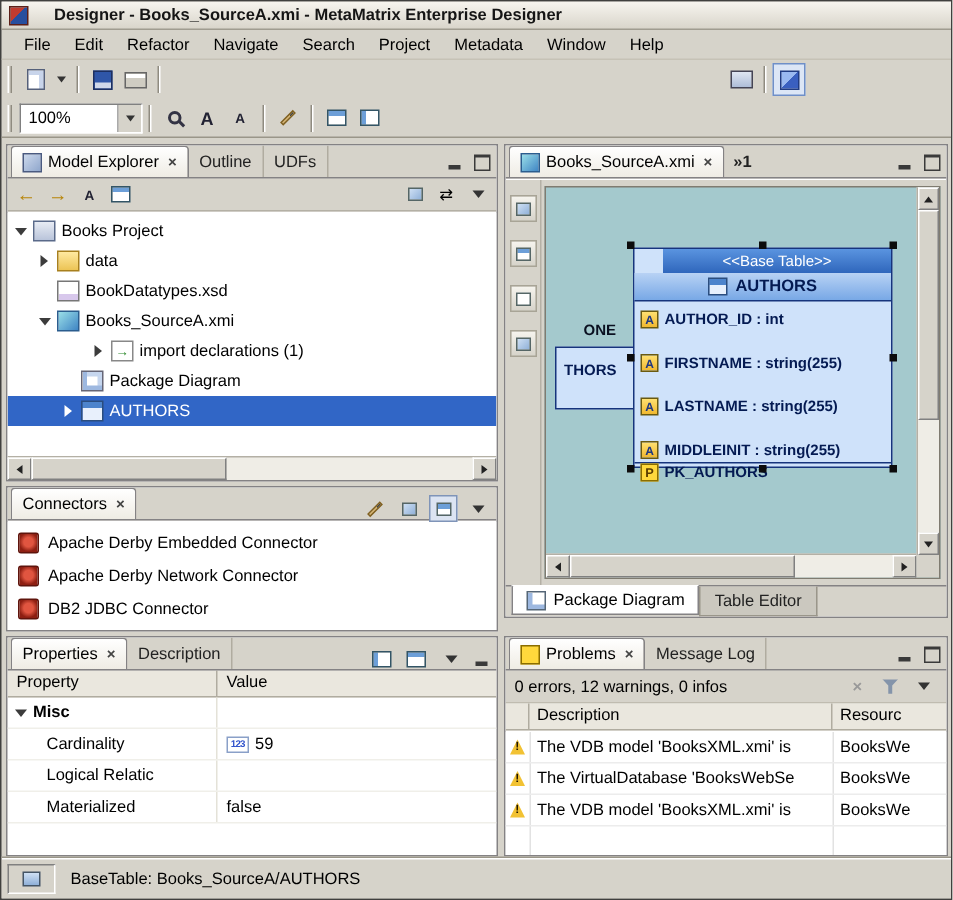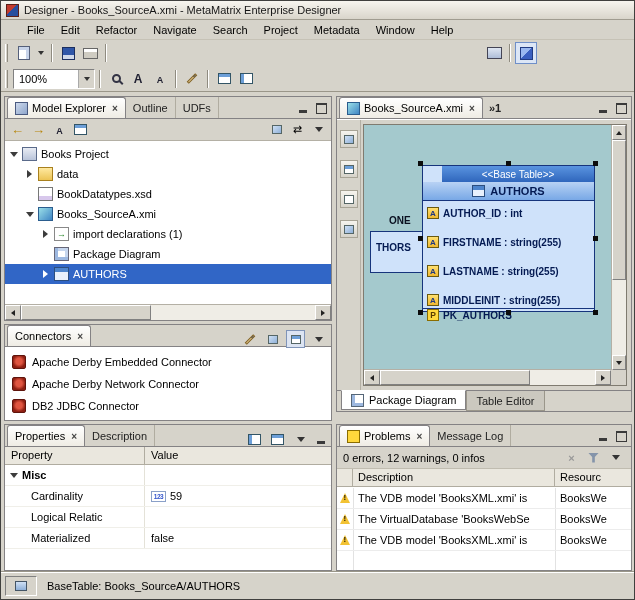--- a/index.html
+++ b/index.html
@@ -4,22 +4,22 @@
 <style>
   *{margin:0;padding:0;box-sizing:border-box;}
   html,body{width:635px;height:600px;overflow:hidden;}
   body{font-family:"Liberation Sans",sans-serif;font-size:11px;color:#000;cursor:default;}
   #win{position:relative;width:635px;height:600px;background:#d6d3ca;border:1px solid #40403e;overflow:hidden;}
 
   
   #titlebar{height:19px;display:flex;align-items:center;gap:5px;padding:0 5px;
     background:linear-gradient(#f7f5ef,#d9d5cb);border-bottom:1px solid #a09c90;}
   .app-icon{width:13px;height:13px;flex:none;background:linear-gradient(135deg,#c23b2e 0 45%,#274e9e 45%);border:1px solid #5c1f18;}
-  #title-text{font-weight:normal;color:#151515;white-space:nowrap;}
-  #menubar{height:20px;display:flex;align-items:center;padding:0 18px;border-bottom:1px solid #c6c2b6;}
+  #title-text{font-weight:bold;color:#151515;white-space:nowrap;margin-left:12px;}
+  #menubar{height:20px;display:flex;align-items:center;padding:0 7px;border-bottom:1px solid #c6c2b6;}
   .menu-item{padding:3px 8px;}
   .toolrow{height:26px;display:flex;align-items:center;padding:0 2px;position:relative;}
   #toolrow2{border-bottom:1px solid #9a9689;}
   .thandle{width:3px;height:18px;border-left:1px solid #fff;border-right:1px solid #8f8b80;margin:0 5px 0 2px;flex:none;}
   .tsep{width:0;height:18px;border-left:1px solid #8f8b80;border-right:1px solid #fff;margin:0 4px;flex:none;}
   .tbtn{width:22px;height:22px;display:flex;align-items:center;justify-content:center;flex:none;}
   .tbtn.drop{width:12px;}
   .i-newdoc{width:12px;height:14px;background:#fff;border:1px solid #55607a;box-shadow:inset -3px 3px 0 #c8d4ea;}
   .i-caret{width:0;height:0;border-left:3px solid transparent;border-right:3px solid transparent;border-top:4px solid #333;}
   .i-save{width:13px;height:13px;background:#2f56a8;border:1px solid #1c2f60;box-shadow:inset 0 -4px 0 #cfd8ea;}
@@ -300,21 +300,21 @@
       <div class="trow" style="padding-left:20px;">
         <span class="tw"></span>
         <span class="ti ti-xsd"></span>
         <span>BookDatatypes.xsd</span>
       </div>
       <div class="trow" style="padding-left:20px;">
         <span class="tw open"></span>
         <span class="ti ti-model"></span>
         <span>Books_SourceA.xmi</span>
       </div>
-      <div class="trow" style="padding-left:36px;">
+      <div class="trow" style="padding-left:56px;">
         <span class="tw closed"></span>
         <span class="ti ti-import"></span>
         <span>import declarations (1)</span>
       </div>
       <div class="trow" style="padding-left:36px;">
         <span class="tw"></span>
         <span class="ti ti-pkgdiag"></span>
         <span>Package Diagram</span>
       </div>
       <div class="trow sel" style="padding-left:36px;">

